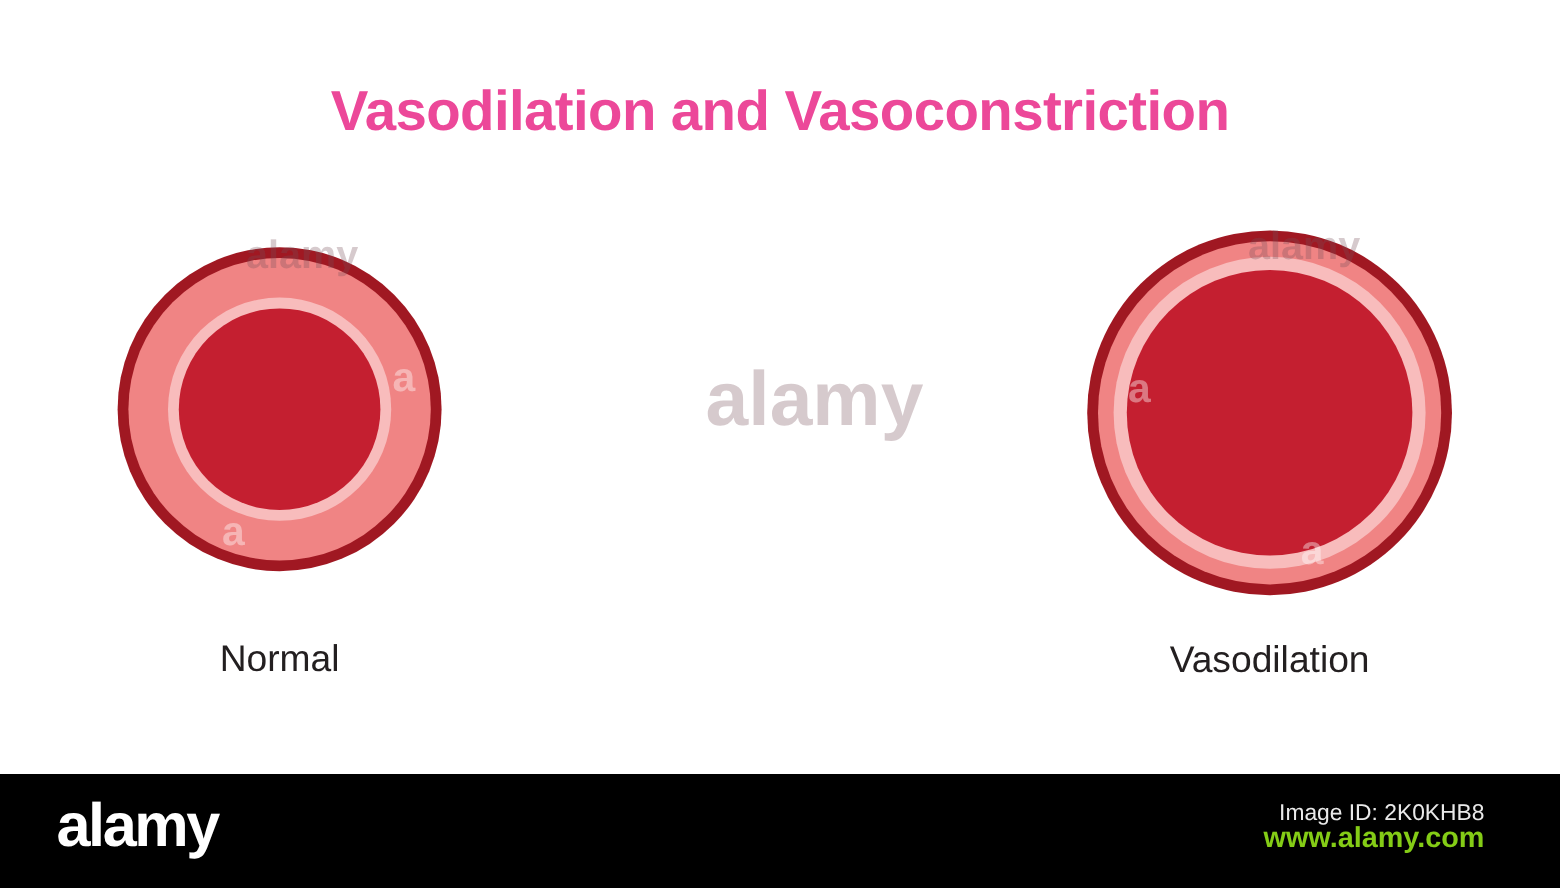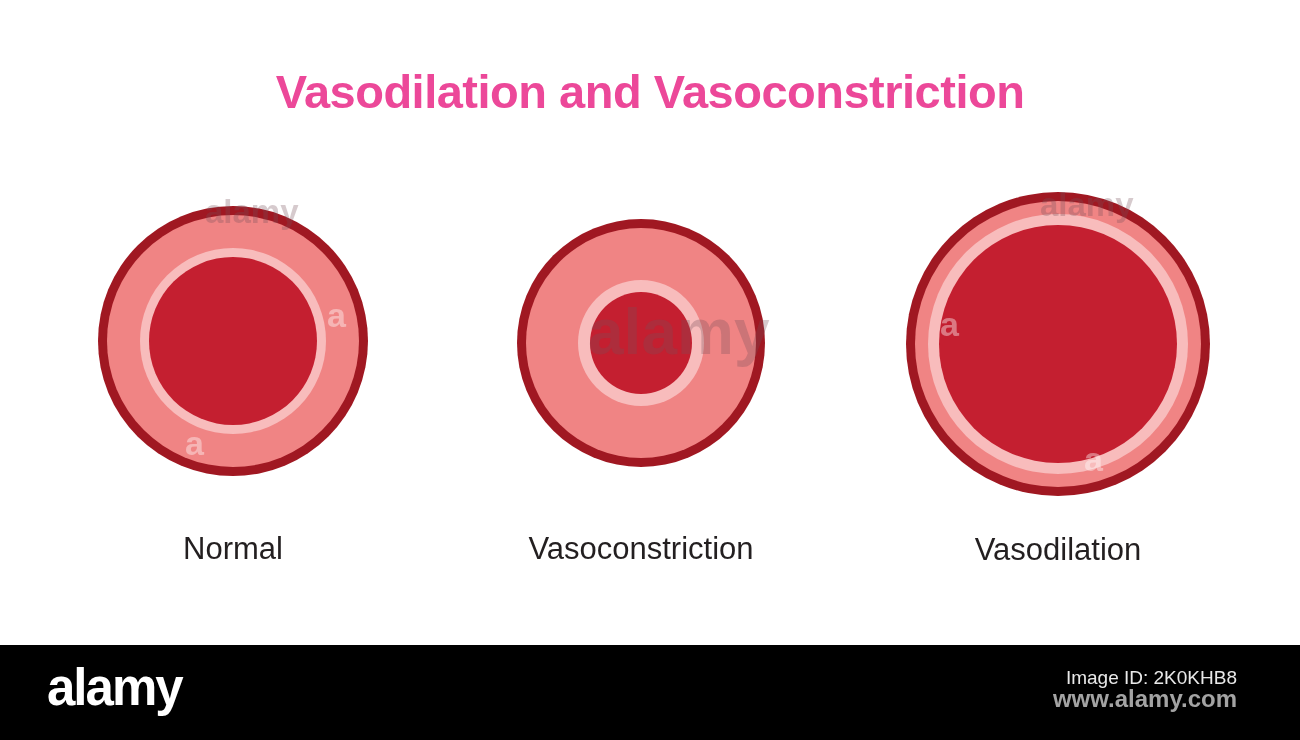--- a/index.html
+++ b/index.html
@@ -110,21 +110,21 @@
     text-align: right;
     white-space: nowrap;
   }
   #footer-site {
     position: absolute;
     right: 63px;
     top: 40px;
     font-family: "Liberation Sans", sans-serif;
     font-weight: bold;
     font-size: 24px;
-    color: #a3a3a3;
+    color: #84cc16;
     text-align: right;
     white-space: nowrap;
   }
 </style>
 </head>
 <body>
 
 <div id="stage">
 
   <div id="figure-title">Vasodilation and Vasoconstriction</div>
@@ -134,29 +134,20 @@
     <div class="vessel" id="vessel-normal" style="left: 98px; top: 206px; width: 270px; height: 270px;">
       <svg id="svg-normal" width="270" height="270" viewBox="0 0 270 270">
           <circle cx="135" cy="135" r="135" fill="#a01822"></circle>
           <circle cx="135" cy="135" r="126" fill="#f08484"></circle>
           <circle cx="135" cy="135" r="93" fill="#f8bcbc"></circle>
           <circle cx="135" cy="135" r="84" fill="#c41f30"></circle>
         </svg>
       <div class="vessel-label" id="label-normal" style="top: 325px;">Normal</div>
     </div>
 
-    <div class="vessel" id="vessel-vasoconstriction" style="left: 517px; top: 219px; width: 248px; height: 248px;">
-      <svg id="svg-vasoconstriction" width="248" height="248" viewBox="0 0 248 248">
-          <circle cx="124" cy="124" r="124" fill="#a01822"></circle>
-          <circle cx="124" cy="124" r="115" fill="#f08484"></circle>
-          <circle cx="124" cy="124" r="63" fill="#f8bcbc"></circle>
-          <circle cx="124" cy="124" r="51" fill="#c41f30"></circle>
-        </svg>
-      <div class="vessel-label" id="label-vasoconstriction" style="top: 312px;">Vasoconstriction</div>
-    </div>
 
     <div class="vessel" id="vessel-vasodilation" style="left: 906px; top: 192px; width: 304px; height: 304px;">
       <svg id="svg-vasodilation" width="304" height="304" viewBox="0 0 304 304">
           <circle cx="152" cy="152" r="152" fill="#a01822"></circle>
           <circle cx="152" cy="152" r="143" fill="#f08484"></circle>
           <circle cx="152" cy="152" r="130" fill="#f8bcbc"></circle>
           <circle cx="152" cy="152" r="119" fill="#c41f30"></circle>
         </svg>
       <div class="vessel-label" id="label-vasodilation" style="top: 323px; margin-top: 17px;">Vasodilation</div>
     </div>

